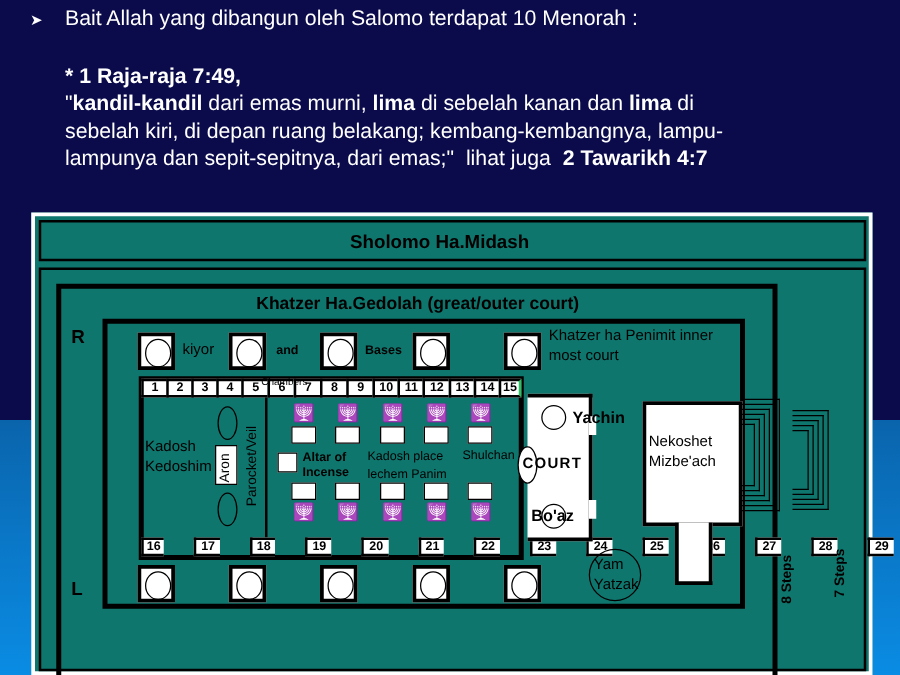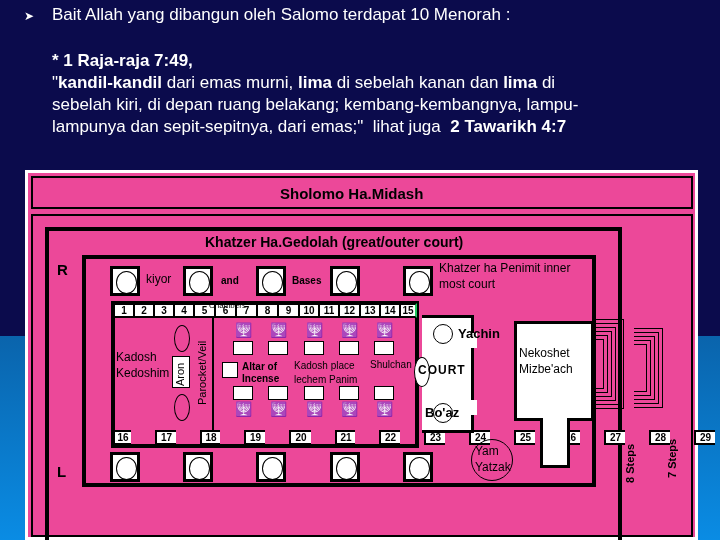--- a/index.html
+++ b/index.html
@@ -13,21 +13,21 @@
     background:linear-gradient(180deg,#0a64ac 0%,#0a78c8 50%,#0a8ce4 100%);
   }
   .text-block { position:absolute; color:#fff; font-size:17px; line-height:22px; }
   .bullet { position:absolute; left:24px; top:9px; color:#fff; font-size:12px; }
   .line1 { left:52px; top:4px; }
   .ref { left:52px; top:50px; }
   .ref b { font-weight:bold; }
   .abs { position:absolute; }
   .diagram-frame {
     position:absolute; left:25px; top:170px; width:673px; height:370px;
-    background:#ec4899; border:3px solid #fff; box-sizing:border-box;
+    background:#0f766e; border:3px solid #fff; box-sizing:border-box;
   }
   .box { position:absolute; box-sizing:border-box; }
   .thin { border:2px solid #000; }
   .thick { border:4px solid #000; }
   .lbl { position:absolute; font-size:12px; color:#000; white-space:nowrap; font-family:"Liberation Sans", sans-serif; }
   .bold { font-weight:bold; }
   .laver { position:absolute; width:30px; height:30px; border:3px solid #000; box-sizing:border-box; background:#fff; }
   .laver::after { content:""; position:absolute; left:3px; top:2px; width:19px; height:21px; border:1.5px solid #000; border-radius:50%; }
   .num-row { position:absolute; display:flex; }
   .num-cell { height:15px; border:2px solid #000; border-right:none; box-sizing:border-box; font-size:10px; font-weight:bold; display:flex; align-items:center; justify-content:center; background:#fff; }

